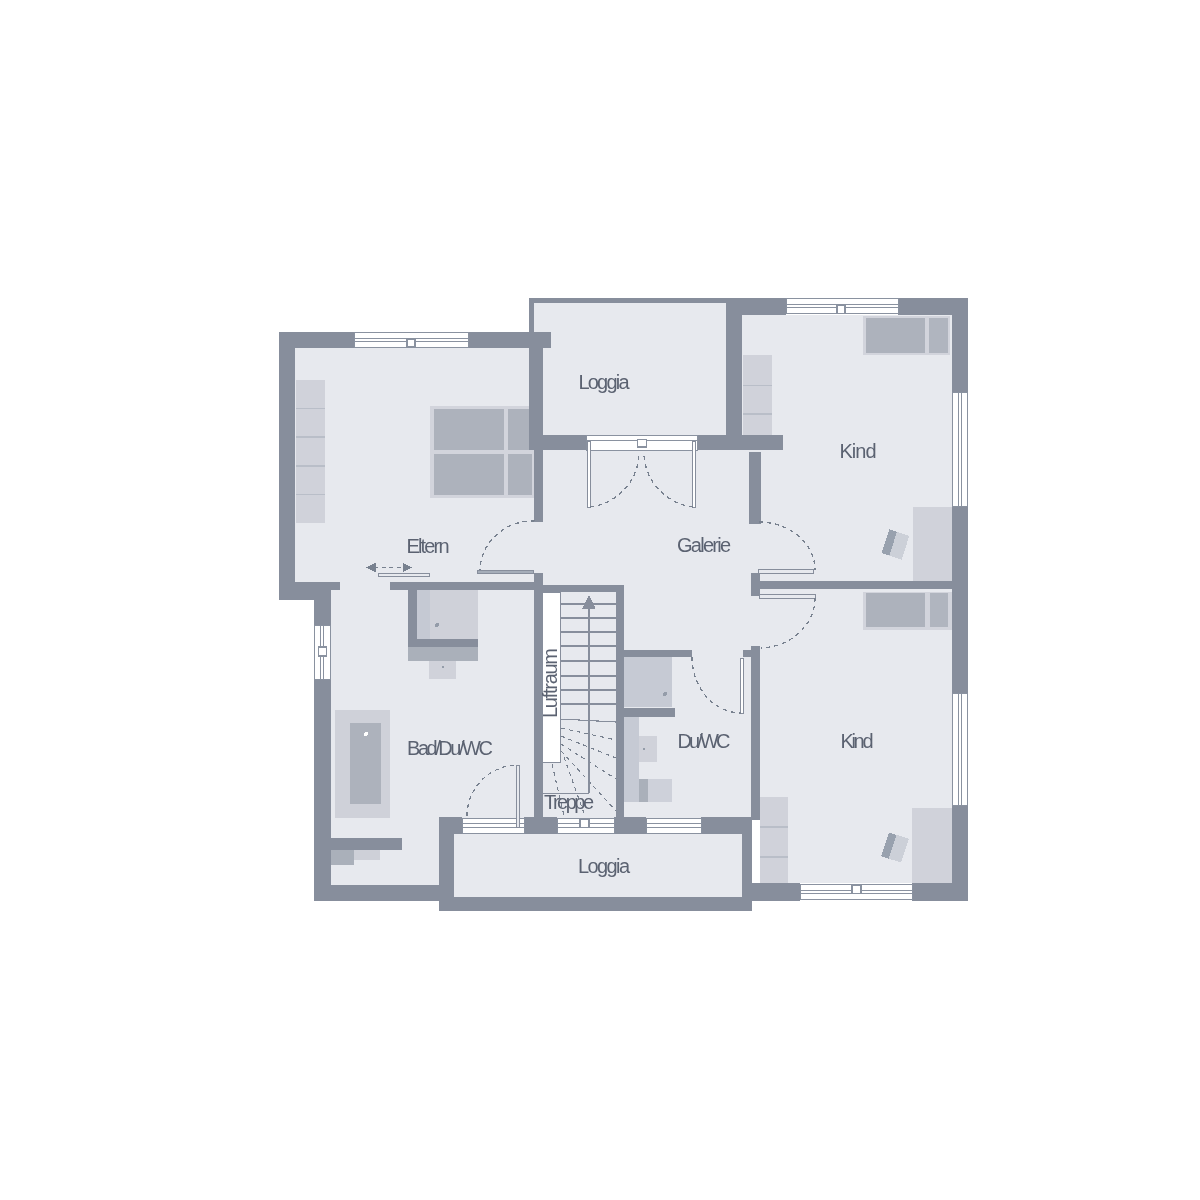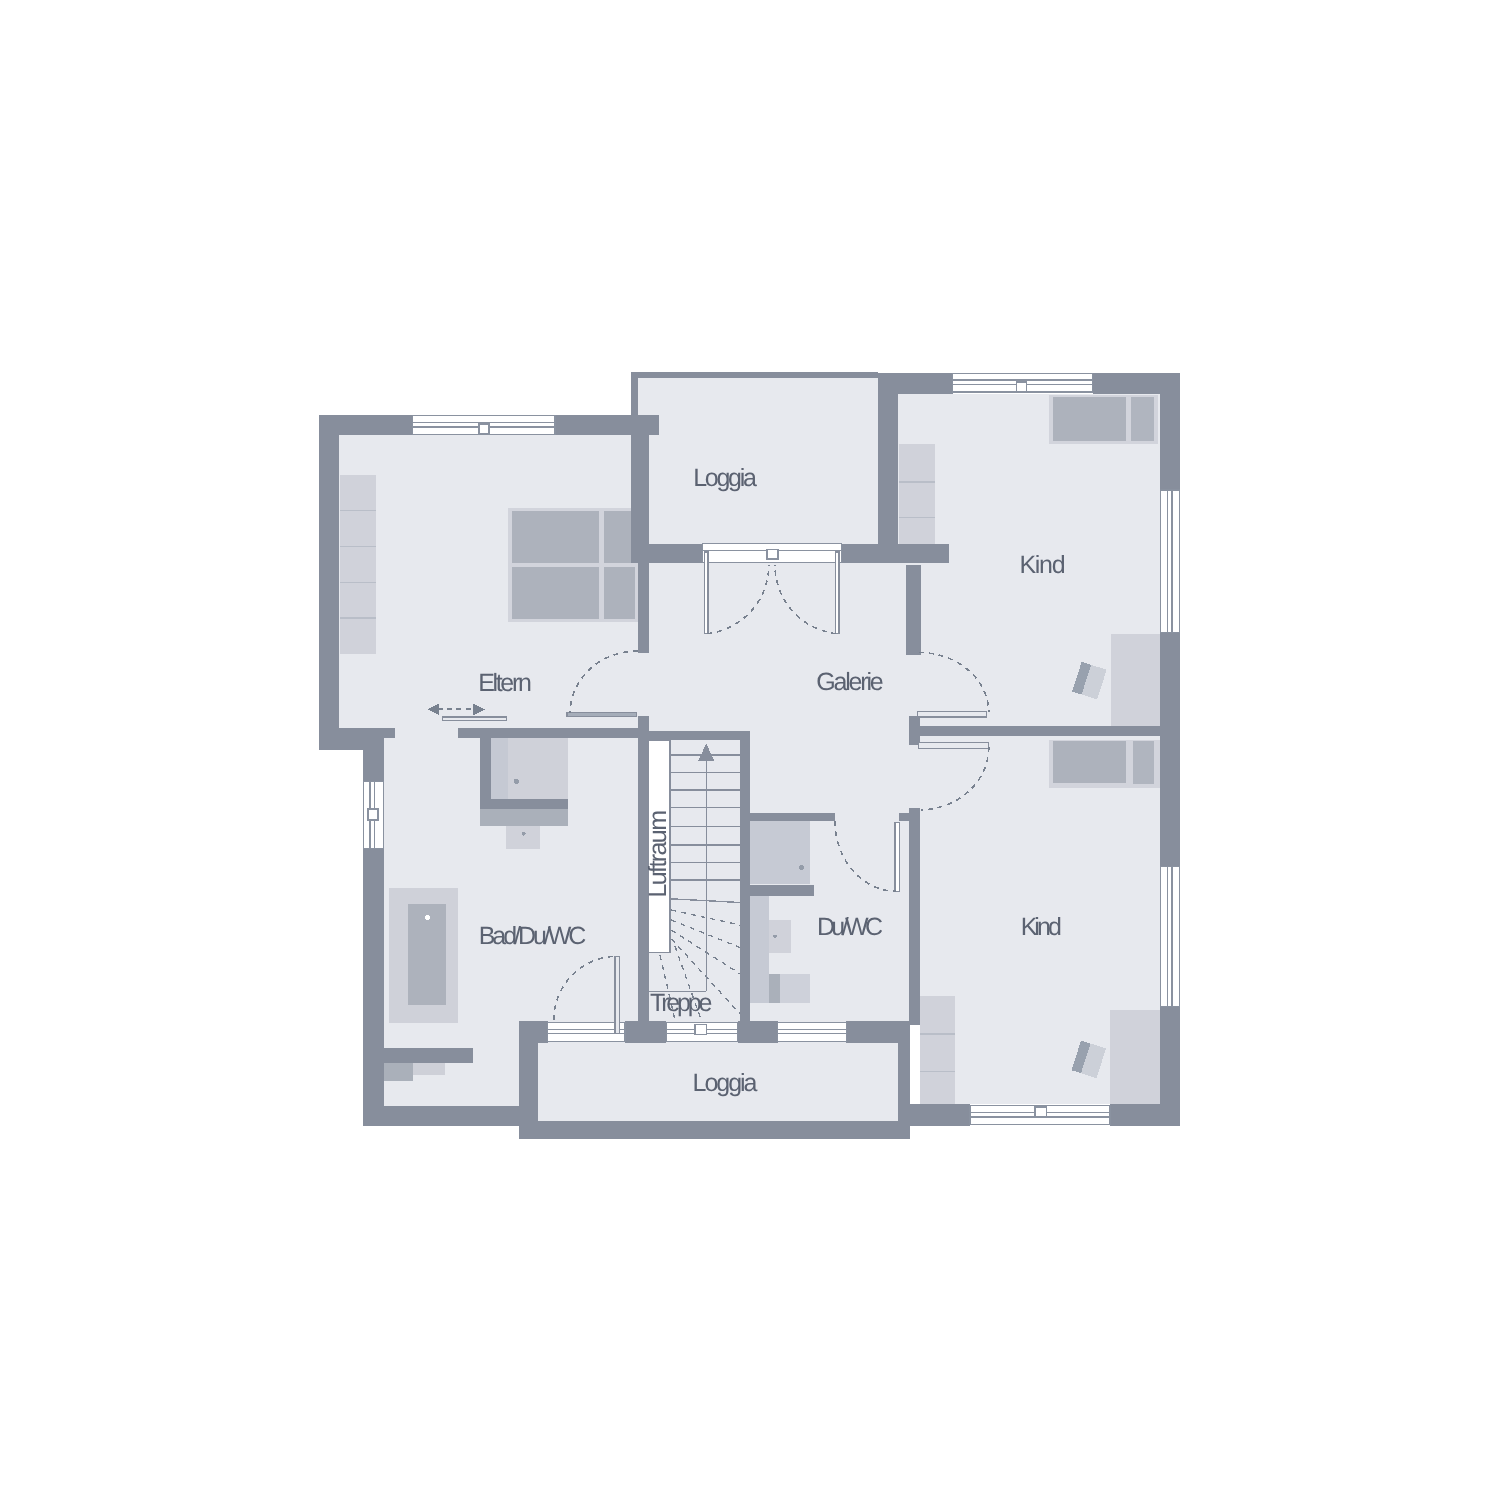--- a/index.html
+++ b/index.html
@@ -1,16 +1,16 @@
 <!DOCTYPE html>
 <html><head>
 <meta charset="utf-8">
 <style>
   html,body{margin:0;padding:0;background:#ffffff;}
-  .wrap{width:1080px;height:1200px;position:relative;background:#ffffff;}
+  .wrap{width:1080px;height:1200px;position:relative;background:#ffffff;padding-left:24px;}
   text{font-family:"Liberation Sans", sans-serif;fill:#5a6170;opacity:0.99;}
 </style>
 </head>
 <body>
 <div class="wrap">
 <svg width="1200" height="1200" viewBox="0 0 1200 1200" xmlns="http://www.w3.org/2000/svg" shape-rendering="crispEdges">
 
 <rect x="0" y="0" width="1200" height="1200" fill="#ffffff"></rect>
 
 <rect x="271" y="348" width="239" height="234" fill="#e7e9ee"></rect>

